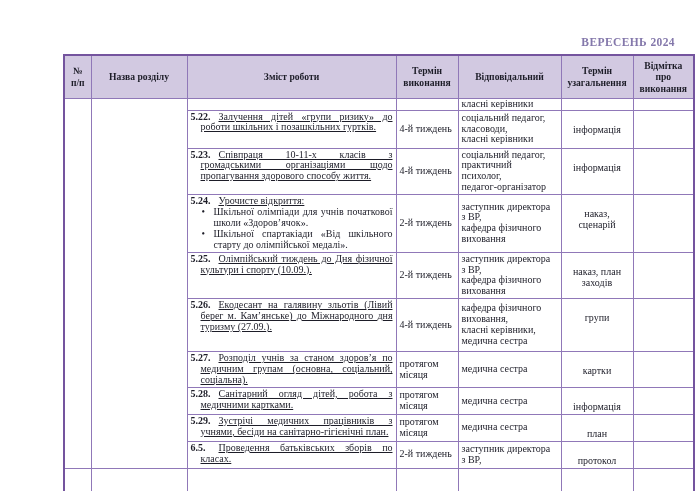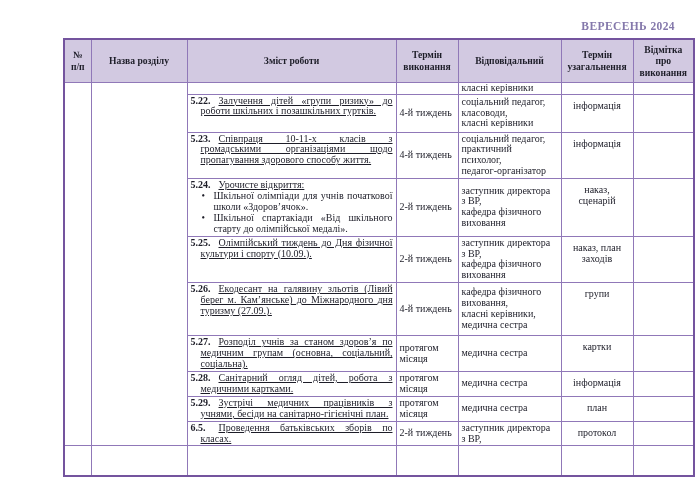--- a/index.html
+++ b/index.html
@@ -9,21 +9,21 @@
     --title:#8478ab;
     --text:#1d1d28;
   }
   html,body{margin:0;padding:0;}
   body{
     width:700px;height:491px;background:#ffffff;overflow:hidden;
     font-family:"Liberation Serif","DejaVu Serif",serif;
     color:var(--text);
   }
   .page-title{
-    margin:20px 25px 0 0;
+    margin:36px 25px 0 0;
     text-align:right;
     font-weight:bold;
     font-size:11.5px;
     letter-spacing:.4px;
     color:var(--title);
   }
   table.plan{
     table-layout:fixed;
     border-collapse:collapse;
     width:630px;
@@ -63,21 +63,21 @@
   tr.h-r6{height:31px}
   tr.h-r7{height:24px}
   tr.h-r8{height:24px}
   tr.h-r9{height:24px}
   tr.h-r10{height:30px}
   td.c-num{ text-align:center; vertical-align:middle; font-weight:bold; }
   td.c-section{ text-align:center; vertical-align:middle; font-weight:bold; white-space:pre-line; }
   td.c-content{ vertical-align:top; text-align:justify; }
   td.c-term{ text-align:left; vertical-align:middle; white-space:pre-line;margin-left:41px; }
   td.c-resp{ vertical-align:middle; text-align:left; white-space:pre-line; }
-  td.c-form{ vertical-align:top; padding-top:6px; text-align:center; white-space:pre-line; }
+  td.c-form{ vertical-align:top; padding-top:14px; text-align:center; white-space:pre-line; }
   td.c-mark{ vertical-align:middle; }
   tr.h-r0 td{ line-height:10px; padding-top:0; padding-bottom:0; }
   .hang{ padding-left:10px; text-indent:-10px; text-align:justify;text-decoration:underline; }
   .itemno{ display:inline-block; width:28px; text-indent:0; font-weight:bold; }
   .bullet{ position:relative; padding-left:23px; text-align:justify; }
   .bullet::before{ content:"\2022"; position:absolute; left:11px; top:0; }
 </style>
 </head>
 <body>
 

